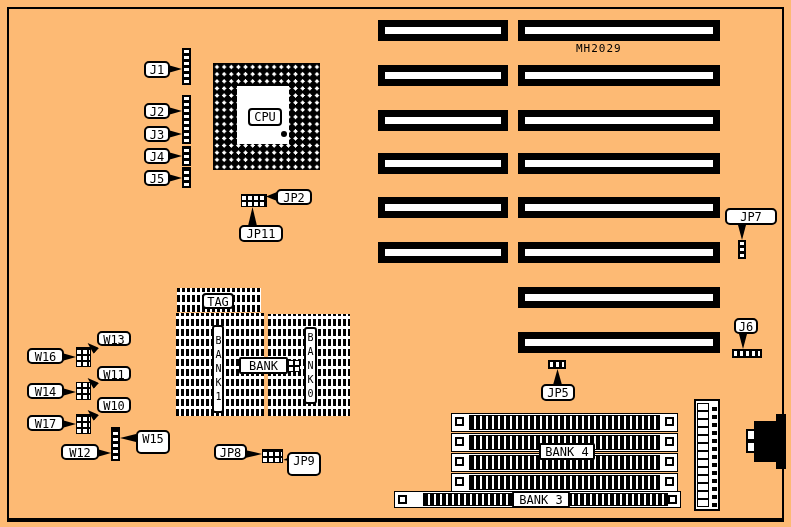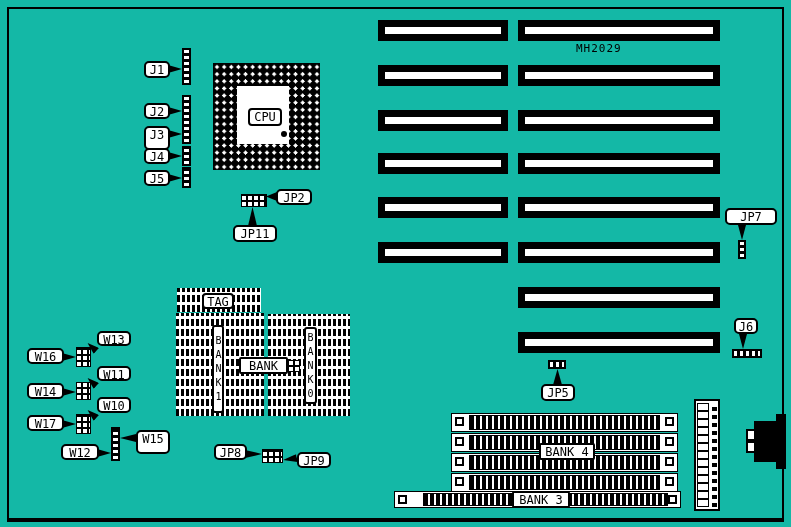--- a/index.html
+++ b/index.html
@@ -1,17 +1,17 @@
 <!DOCTYPE html>
 <html><head>
 <meta charset="utf-8">
 <style>
   html,body { margin:0; padding:0; background:#fff; }
   #stage {
-    position:relative; width:791px; height:527px; background:#14b8a6;
+    position:relative; width:791px; height:527px; background:#fdba74;
     font-family:"DejaVu Sans Mono", monospace; color:#000;
     overflow:hidden;
   }
   .abs { position:absolute; }
 
   
   .frame { left:7px; top:7px; width:777px; height:515px;
     border:2px solid #000; border-bottom-width:4px; box-sizing:border-box; }
 
   
@@ -110,38 +110,38 @@
 
   <div class="abs model" style="left:576px;top:42px">MH2029</div>
 
   <div class="abs vstrip" style="left:182px;top:48px;width:9px;height:37px"></div>
   <div class="abs vstrip" style="left:182px;top:95px;width:9px;height:31px"></div>
   <div class="abs vstrip" style="left:182px;top:124px;width:9px;height:20px"></div>
   <div class="abs vstrip" style="left:182px;top:146px;width:9px;height:20px"></div>
   <div class="abs vstrip" style="left:182px;top:167px;width:9px;height:21px"></div>
   <div class="abs callout" style="left:144px;top:61px;width:26px;height:17px">J1</div>
   <div class="abs callout" style="left:144px;top:103px;width:26px;height:16px">J2</div>
-  <div class="abs callout" style="left:144px;top:126px;width:26px;height:24px">J3</div>
+  <div class="abs callout" style="left:144px;top:126px;width:26px;height:16px">J3</div>
   <div class="abs callout" style="left:144px;top:148px;width:26px;height:16px">J4</div>
   <div class="abs callout" style="left:144px;top:170px;width:26px;height:16px">J5</div>
   <div class="abs tail tr" style="left:168px;top:65px;width:14px;height:8px"></div>
   <div class="abs tail tr" style="left:168px;top:107px;width:14px;height:8px"></div>
   <div class="abs tail tr" style="left:168px;top:130px;width:14px;height:8px"></div>
   <div class="abs tail tr" style="left:168px;top:152px;width:14px;height:8px"></div>
   <div class="abs tail tr" style="left:168px;top:174px;width:14px;height:8px"></div>
 
   <div class="abs cpu"></div>
   <div class="abs cpu-inner"></div>
   <div class="abs callout" style="left:248px;top:108px;width:34px;height:18px;border-radius:4px">CPU</div>
   <div class="abs cpu-dot"></div>
 
   <div class="abs jgrid" style="left:241px;top:194px;width:26px;height:13px"></div>
   <div class="abs callout" style="left:276px;top:189px;width:36px;height:16px">JP2</div>
   <div class="abs tail tl" style="left:266px;top:192px;width:11px;height:9px"></div>
-  <div class="abs callout" style="left:233px;top:225px;width:44px;height:17px">JP11</div>
+  <div class="abs callout" style="left:239px;top:225px;width:44px;height:17px">JP11</div>
   <div class="abs tail tu" style="left:248px;top:207px;width:9px;height:19px"></div>
 
   <div class="abs callout" style="left:725px;top:208px;width:52px;height:17px">JP7</div>
   <div class="abs tail td" style="left:738px;top:225px;width:8px;height:15px"></div>
   <div class="abs vstrip" style="left:738px;top:240px;width:8px;height:19px"></div>
 
   <div class="abs callout" style="left:734px;top:318px;width:24px;height:16px">J6</div>
   <div class="abs tail td" style="left:739px;top:334px;width:8px;height:15px"></div>
   <div class="abs hstrip" style="left:732px;top:349px;width:30px;height:9px"></div>
 
@@ -173,21 +173,21 @@
   <div class="abs tail tr" style="left:62px;top:420px;width:14px;height:8px"></div>
   <div class="abs tail tr" style="left:97px;top:449px;width:14px;height:8px"></div>
   <div class="abs tail tl" style="left:120px;top:434px;width:16px;height:8px"></div>
   <div class="abs tail tl" style="left:86px;top:343px;width:12px;height:8px;transform:rotate(42deg)"></div>
   <div class="abs tail tl" style="left:86px;top:378px;width:12px;height:8px;transform:rotate(42deg)"></div>
   <div class="abs tail tl" style="left:86px;top:410px;width:12px;height:8px;transform:rotate(42deg)"></div>
 
   <div class="abs jgrid" style="left:262px;top:449px;width:21px;height:14px"></div>
   <div class="abs callout" style="left:214px;top:444px;width:33px;height:16px">JP8</div>
   <div class="abs tail tr" style="left:245px;top:450px;width:17px;height:8px"></div>
-  <div class="abs callout" style="left:297px;top:452px;width:34px;height:16px">JP9</div>
+  <div class="abs callout" style="left:287px;top:452px;width:34px;height:24px">JP9</div>
   <div class="abs tail tl" style="left:283px;top:455px;width:14px;height:8px;transform:rotate(-8deg)"></div>
 
   <div class="abs hstrip" style="left:548px;top:360px;width:18px;height:9px"></div>
   <div class="abs tail tu" style="left:553px;top:369px;width:9px;height:16px"></div>
   <div class="abs callout" style="left:541px;top:384px;width:34px;height:17px">JP5</div>
 
   <div class="abs simm" style="top:413px">
       <div class="bar"></div>
       <div class="capL"></div>
       <div class="capR"></div>

